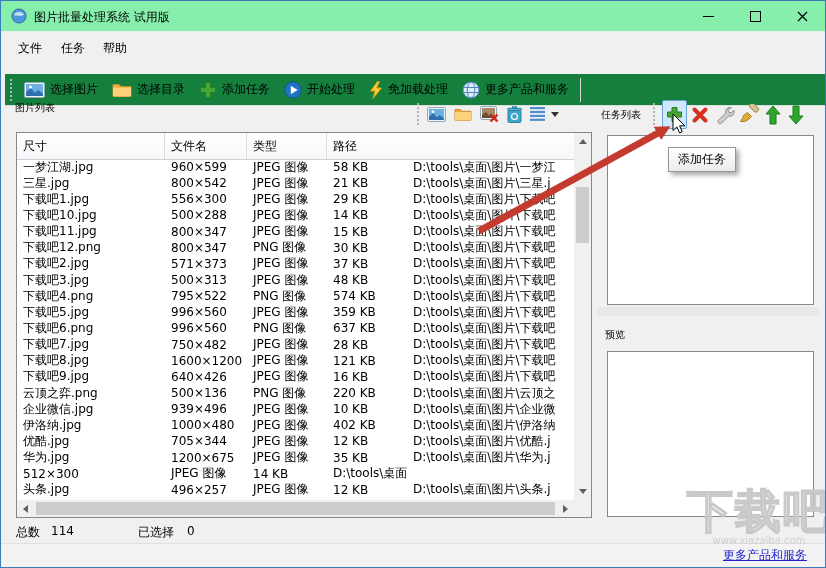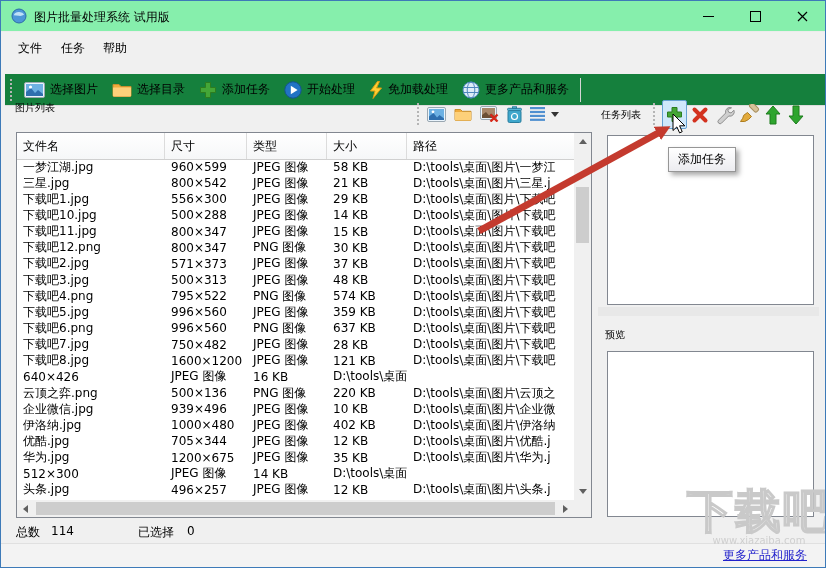--- a/index.html
+++ b/index.html
@@ -194,24 +194,23 @@
     </span>
     <span style="margin-left:-2px;">
       <svg class="ico" width="8" height="5">
           <path d="M0 0 h8 L4 5z" fill="#333"></path>
         </svg>
     </span>
   </div>
 
   <div class="table">
     <div class="thead">
+      <div class="hcell">尺寸</div>
       <div class="hcell">文件名</div>
-      <div class="hcell">尺寸</div>
       <div class="hcell">类型</div>
-      <div class="hcell">大小</div>
       <div class="hcell">路径</div>
     </div>
     <div class="tbody">
         <div class="trow">
           <div class="tcell">一梦江湖.jpg</div>
           <div class="tcell">960×599</div>
           <div class="tcell">JPEG 图像</div>
           <div class="tcell">58 KB</div>
           <div class="tcell">D:\tools\桌面\图片\一梦江</div>
         </div>
@@ -293,20 +292,21 @@
           <div class="tcell">D:\tools\桌面\图片\下载吧</div>
         </div>
         <div class="trow">
           <div class="tcell">下载吧8.jpg</div>
           <div class="tcell">1600×1200</div>
           <div class="tcell">JPEG 图像</div>
           <div class="tcell">121 KB</div>
           <div class="tcell">D:\tools\桌面\图片\下载吧</div>
         </div>
         <div class="trow">
+          <div class="tcell">下载吧9.jpg</div>
           <div class="tcell">640×426</div>
           <div class="tcell">JPEG 图像</div>
           <div class="tcell">16 KB</div>
           <div class="tcell">D:\tools\桌面\图片\下载吧</div>
         </div>
         <div class="trow">
           <div class="tcell">云顶之弈.png</div>
           <div class="tcell">500×136</div>
           <div class="tcell">PNG 图像</div>
           <div class="tcell">220 KB</div>

